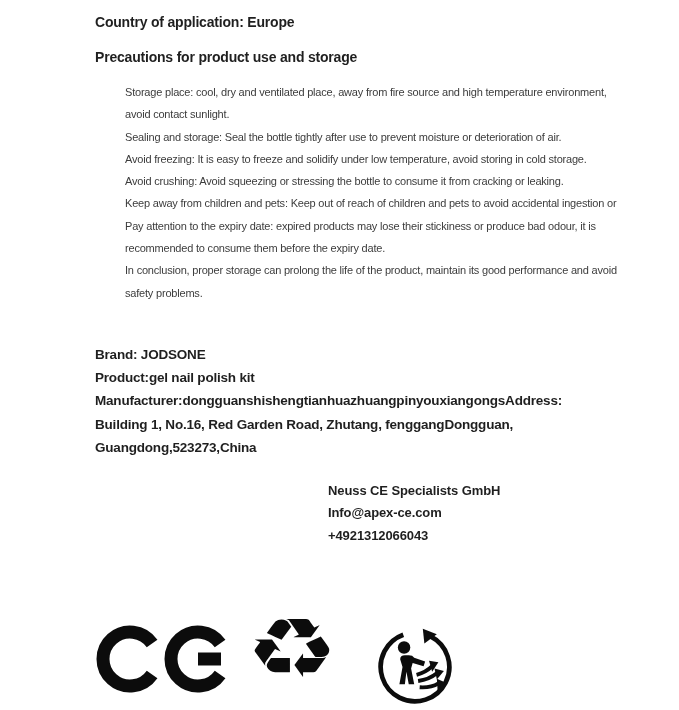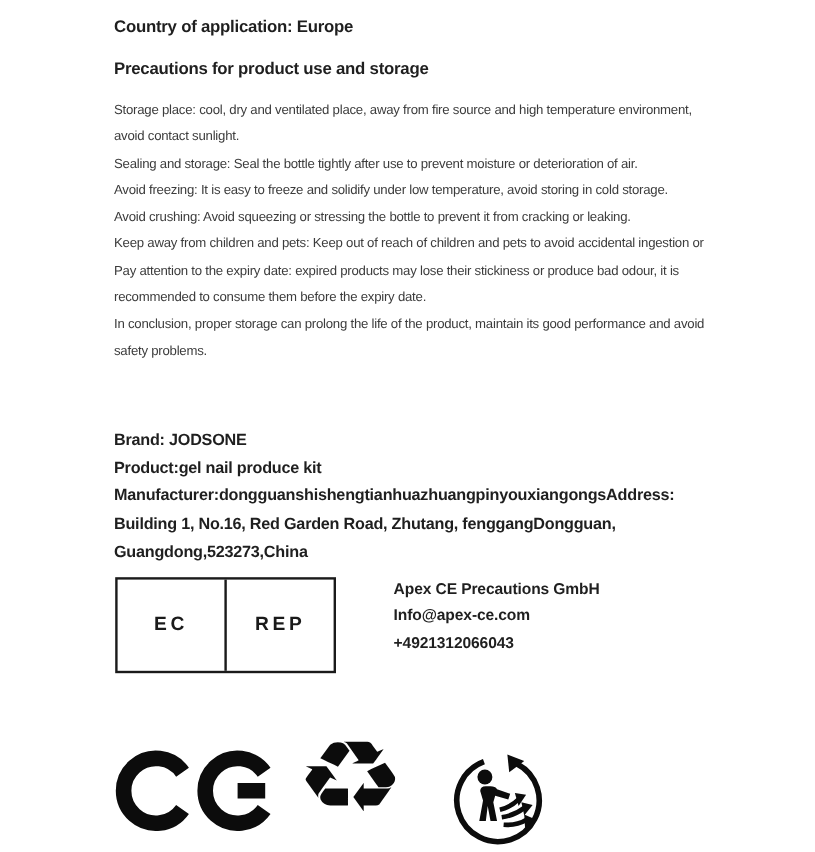--- a/index.html
+++ b/index.html
@@ -23,30 +23,29 @@
   .h1 { top: 14px; }
   .h2 { top: 49px; }
   .precautions {
     position: absolute;
     left: 95px;
     top: 81px;
     color: #3c3c3c;
     font-size: 11px;
     letter-spacing: -0.2px;
   }
-  .pline { height: 22.3px; line-height: 22.3px; white-space: nowrap; }
+  .pline { height: 22.3px; line-height: 22.3px; white-space: nowrap; margin-left: 30px; }
   .brand {
     position: absolute;
     left: 95px;
     top: 343px;
     color: #1f1f1f;
     font-size: 13.5px;
     font-weight: bold;
     letter-spacing: -0.2px;
-    margin-top: 12px;
   }
   .bline { height: 23.2px; line-height: 23.2px; white-space: nowrap; }
   .ecrep {
     position: absolute;
     left: 96px;
     top: 481px;
     width: 184px;
     height: 80px;
     border: 2px solid #1a1a1a;
     box-sizing: border-box;
@@ -93,47 +92,39 @@
 <div class="sheet">
 
   <div class="h1">Country of application: Europe</div>
   <div class="h2">Precautions for product use and storage</div>
 
   <div class="precautions">
     <div class="pline">Storage place: cool, dry and ventilated place, away from fire source and high temperature environment,</div>
     <div class="pline">avoid contact sunlight.</div>
     <div class="pline">Sealing and storage: Seal the bottle tightly after use to prevent moisture or deterioration of air.</div>
     <div class="pline">Avoid freezing: It is easy to freeze and solidify under low temperature, avoid storing in cold storage.</div>
-    <div class="pline">Avoid crushing: Avoid squeezing or stressing the bottle to prevent it from cracking or leaking.</div>
+    <div class="pline">Avoid crushing: Avoid squeezing or stressing the bottle to consume it from cracking or leaking.</div>
     <div class="pline">Keep away from children and pets: Keep out of reach of children and pets to avoid accidental ingestion or</div>
     <div class="pline">Pay attention to the expiry date: expired products may lose their stickiness or produce bad odour, it is</div>
     <div class="pline">recommended to consume them before the expiry date.</div>
     <div class="pline">In conclusion, proper storage can prolong the life of the product, maintain its good performance and avoid</div>
     <div class="pline">safety problems.</div>
   </div>
 
   <div class="brand">
     <div class="bline">Brand: JODSONE</div>
-    <div class="bline">Product:gel nail produce kit</div>
+    <div class="bline">Product:gel nail polish kit</div>
     <div class="bline">Manufacturer:dongguanshishengtianhuazhuangpinyouxiangongsAddress:</div>
     <div class="bline">Building 1, No.16, Red Garden Road, Zhutang, fenggangDongguan,</div>
     <div class="bline">Guangdong,523273,China</div>
   </div>
 
-  <div class="ecrep">
-    <div class="cell">
-      <span>EC</span>
-    </div>
-    <div class="cell">
-      <span>REP</span>
-    </div>
-  </div>
 
   <div class="contact">
-    <div class="cline">Apex CE Precautions GmbH</div>
+    <div class="cline">Neuss CE Specialists GmbH</div>
     <div class="cline">Info@apex-ce.com</div>
     <div class="cline">+4921312066043</div>
   </div>
 
   <svg class="icon-ce" width="136" height="70" viewBox="0 0 136 70">
     <path d="M 57.1 19.5 A 27 27 0 1 0 57.1 50.5" fill="none" stroke="#0c0c0c" stroke-width="13"></path>
     <path d="M 125.1 19.5 A 27 27 0 1 0 125.1 50.5" fill="none" stroke="#0c0c0c" stroke-width="13"></path>
     <path d="M 103 35 L 126 35" fill="none" stroke="#0c0c0c" stroke-width="13"></path>
   </svg>
 

